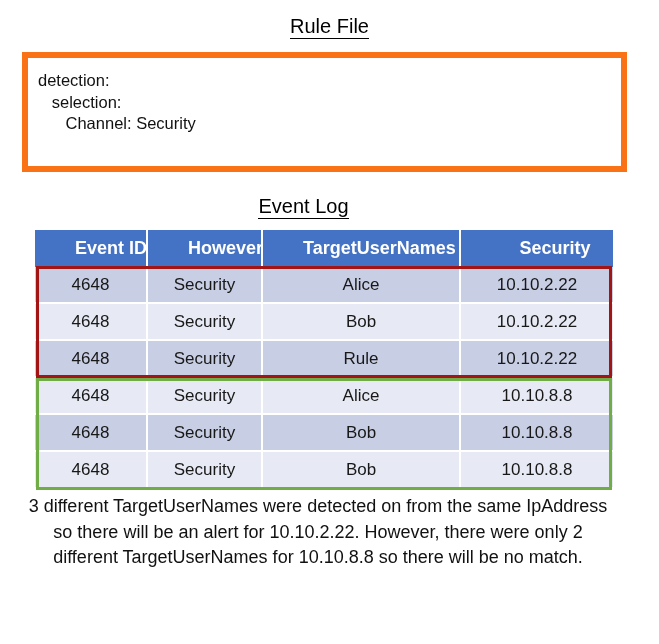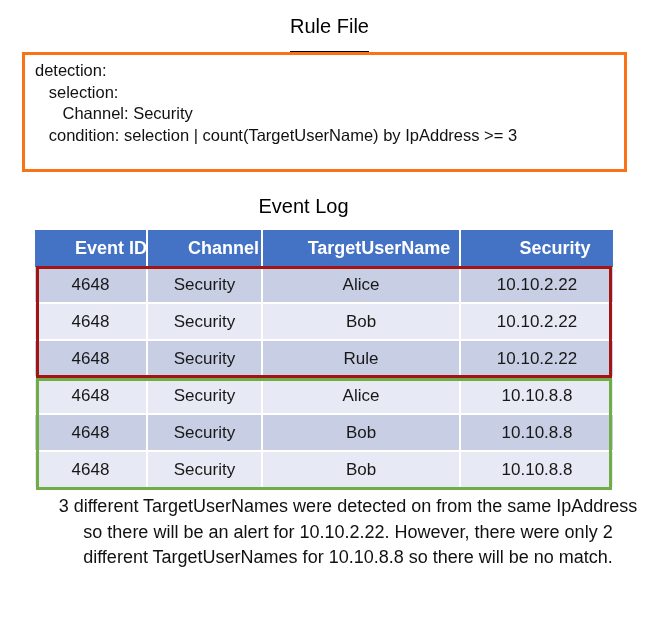--- a/index.html
+++ b/index.html
@@ -20,37 +20,37 @@
   
   .section-title {
     text-align: center;
     font-size: 20px;
     line-height: 24px;
     color: #000;
     font-weight: 400;
   }
   .section-title span {
     border-bottom: 1.6px solid #000;
-    padding-bottom: 14px;
+    padding-bottom: 1px;
   }
 
   #rule-title { position: absolute; left: 0; top: 14px; width: 659px; }
   #log-title  { position: absolute; left: 0; top: 194px; width: 607px; }
 
   
   .rule-box {
     position: absolute;
     left: 22px;
     top: 52px;
     width: 605px;
     height: 120px;
     box-sizing: border-box;
-    border: 3px solid #f97316;
+    border: 6px solid #f97316;
     background: #ffffff;
-    padding: 5px 10px 0 10px;
+    padding: 12px 10px 0 10px;
   }
   .rule-line {
     font-family: "Liberation Sans", sans-serif;
     font-size: 16.5px;
     line-height: 21.5px;
     white-space: pre;
     color: #111;
   }
 
   
@@ -120,60 +120,59 @@
     left: 36px;
     top: 378px;
     width: 576px;
     height: 112px;
     border: 3px solid #70ad47;
   }
 
   
   .caption {
     position: absolute;
-    left: 58px;
+    left: 28px;
     top: 494px;
     width: 580px;
     text-align: center;
     font-size: 18px;
     line-height: 25.5px;
     color: #111;
   }
 </style>
 </head>
 <body>
 
 <div class="section-title" id="rule-title">
   <span>Rule File</span>
 </div>
 
 <div class="rule-box">
   <div class="rule-line">detection:</div>
   <div class="rule-line">   selection:</div>
   <div class="rule-line">      Channel: Security</div>
-  <div class="rule-line">   condition: selection | count(TargetUserName) by IpAddress &gt;= 3</div>
 </div>
 
 <div class="section-title" id="log-title">
   <span>Event Log</span>
 </div>
 
 <div class="table-wrap">
   <table class="event-log">
     <colgroup>
       <col class="c0">
         <col class="c1">
         <col class="c2">
         <col class="c3">
     </colgroup>
     <thead>
       <tr>
         <th>Event ID</th>
-        <th>Channel</th>
-        <th>TargetUserName</th>
+        <th>However</th>
+        <th>TargetUserNames</th>
         <th class="last">Security</th>
       </tr>
     </thead>
     <tbody>
       <tr class="band-a">
         <td>4648</td>
         <td>Security</td>
         <td>Alice</td>
         <td class="last">10.10.2.22</td>
       </tr>

